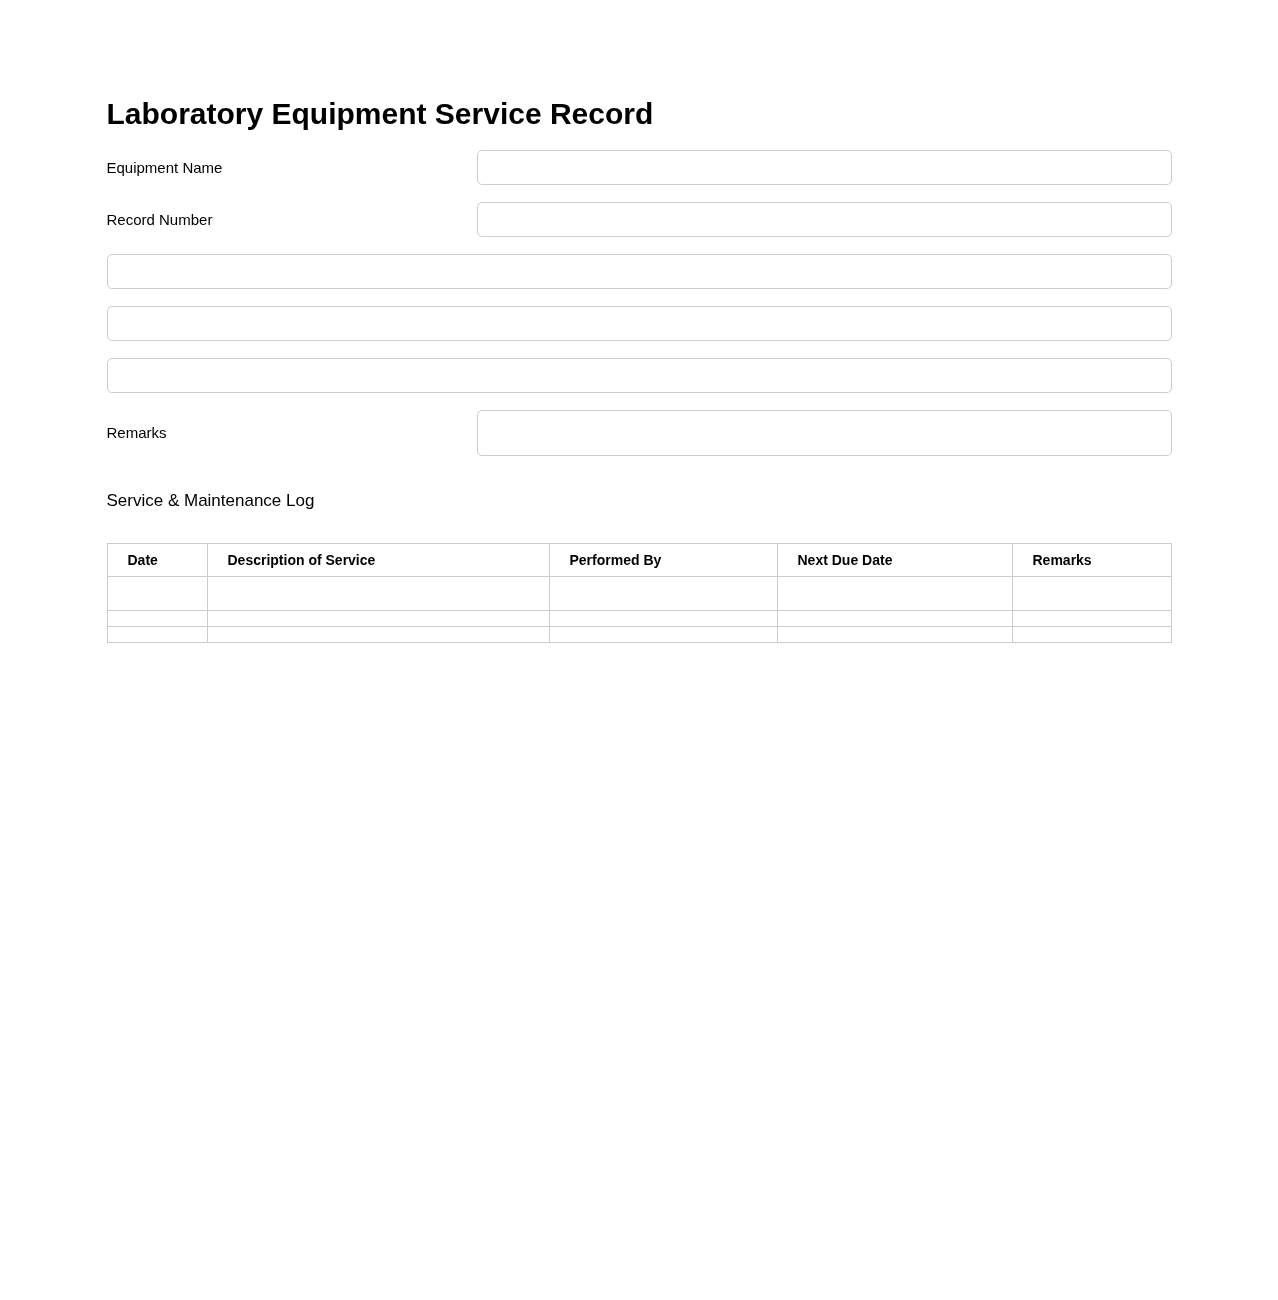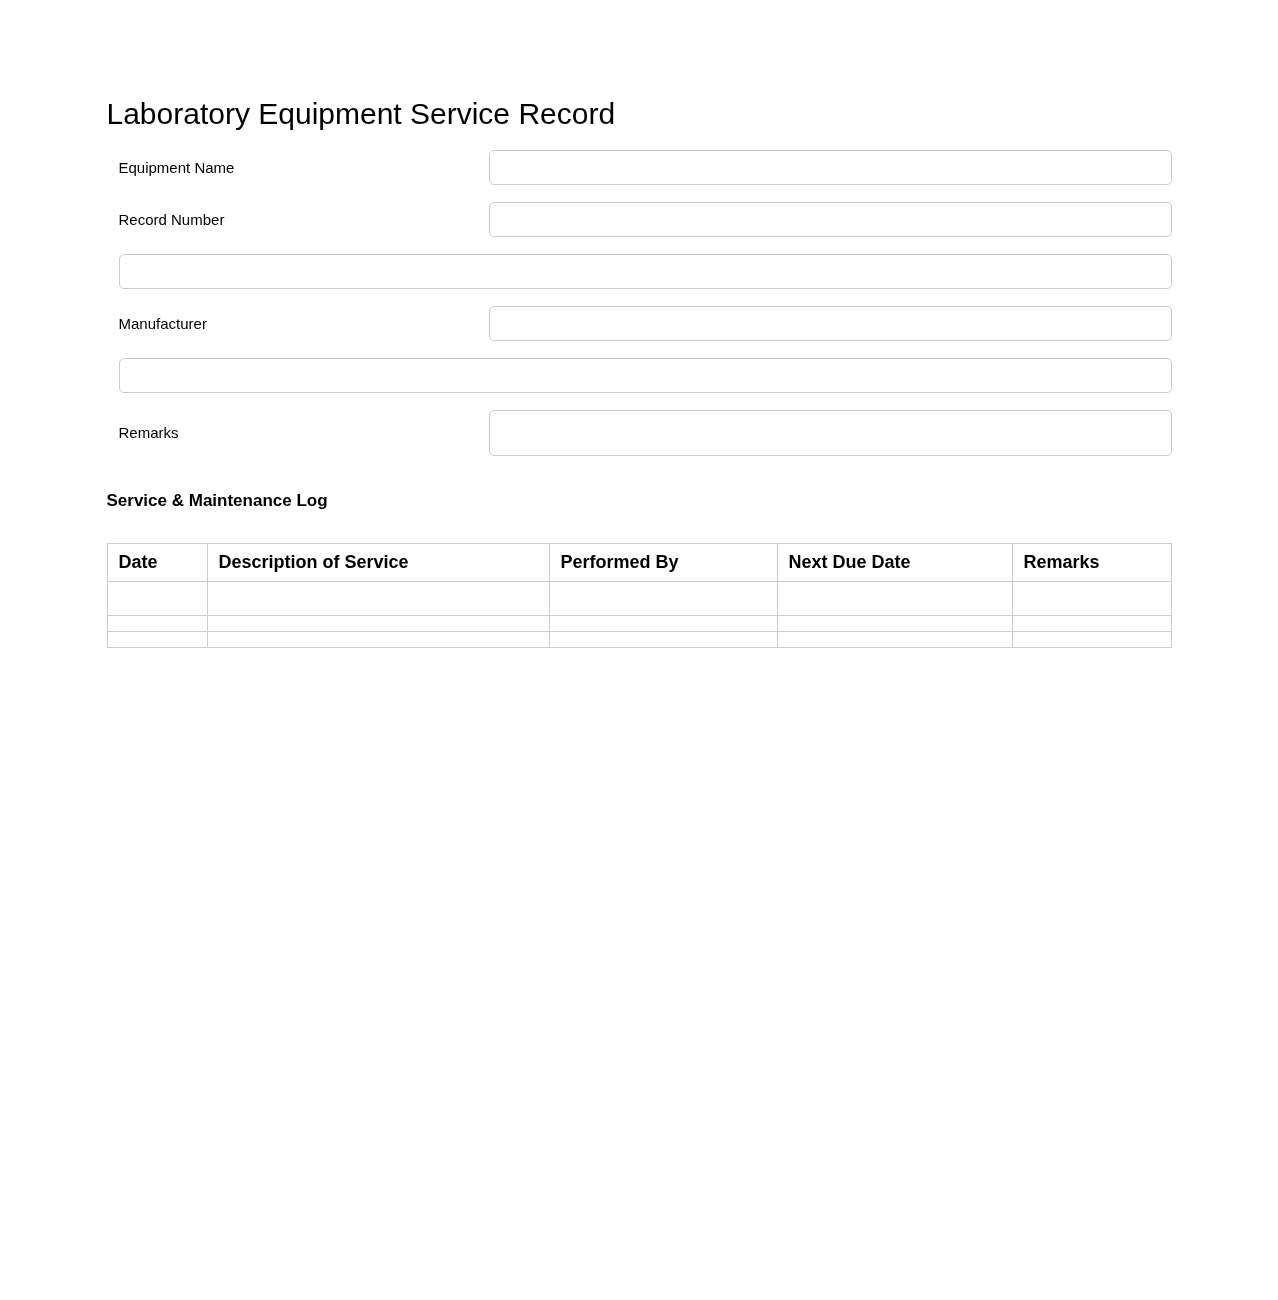--- a/index.html
+++ b/index.html
@@ -10,30 +10,29 @@
     color: #000000;
     font-family: "Liberation Sans", sans-serif;
   }
   .page {
     width: 1065px;
     margin: 0 auto;
     padding-top: 97px;
   }
   .page-title {
     font-size: 30px;
-    font-weight: normal;
+    font-weight: bold;
     line-height: 1.1;
     margin: 0 0 20px 0;
   }
   .form-area { margin: 0; }
   .form-row {
     display: flex;
     align-items: center;
     margin-bottom: 17px;
-    margin-left: 12px;
   }
   .form-row:last-child { margin-bottom: 0; }
   .form-label {
     flex: none;
     width: 370px;
     font-size: 15px;
     line-height: 1.2;
   }
   .form-input {
     flex: 1;
@@ -42,39 +41,39 @@
     border-radius: 5px;
     background: #ffffff;
     font-family: "Liberation Sans", sans-serif;
     font-size: 15px;
     padding: 0 10px;
     outline: none;
   }
   .remarks-input { height: 46px; }
   .log-heading {
     font-size: 17px;
-    font-weight: bold;
+    font-weight: normal;
     line-height: 1.2;
     margin: 35px 0 0 0;
   }
   .log-table {
     border-collapse: collapse;
     table-layout: fixed;
     width: 1064px;
     margin-top: 32px;
   }
   .log-table th, .log-table td {
     border: 1px solid #cccccc;
     overflow: hidden;
   }
   .log-table th {
     text-align: left;
-    font-size: 18px;
+    font-size: 14px;
     font-weight: bold;
-    padding: 8px 11px;
+    padding: 8px 20px;
   }
   .log-table td {
     font-size: 15px;
     padding: 0 10px;
   }
   .row-tall td { height: 34px; }
   .row-thin td { height: 16px; }
 </style>
 </head>
 <body>
@@ -94,21 +93,20 @@
       <label class="form-label">Record Number</label>
       <input class="form-input" type="text" value="" style="">
     </div>
 
 
     <div class="form-row">
       <input class="form-input" type="text" value="" style="">
     </div>
 
     <div class="form-row">
-      <label class="form-label">Manufacturer</label>
       <input class="form-input" type="text" value="" style="">
     </div>
 
 
     <div class="form-row">
       <input class="form-input" type="text" value="" style="">
     </div>
 
     <div class="form-row">
       <label class="form-label">Remarks</label>

